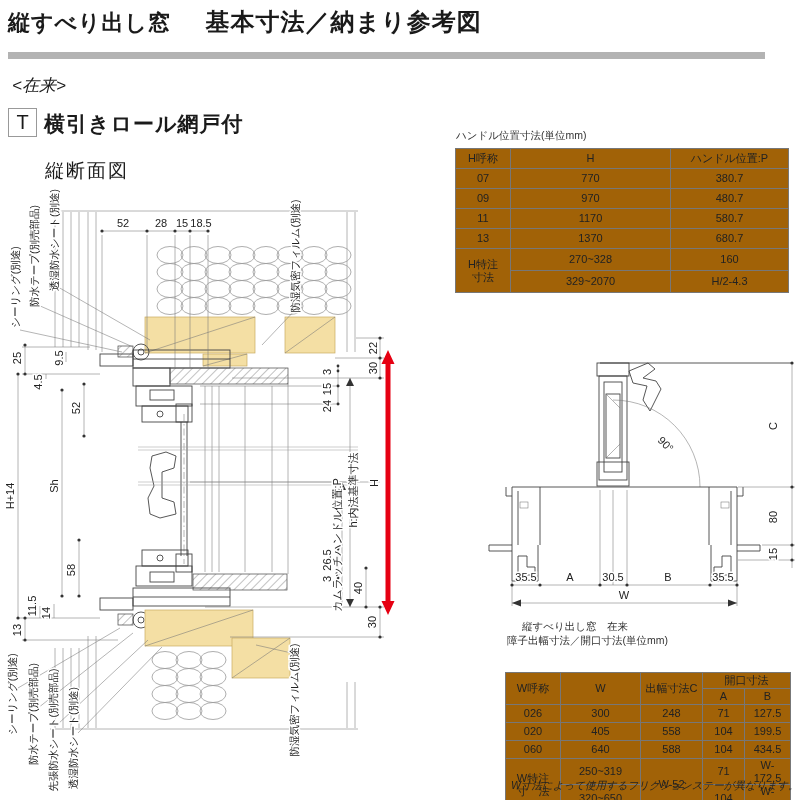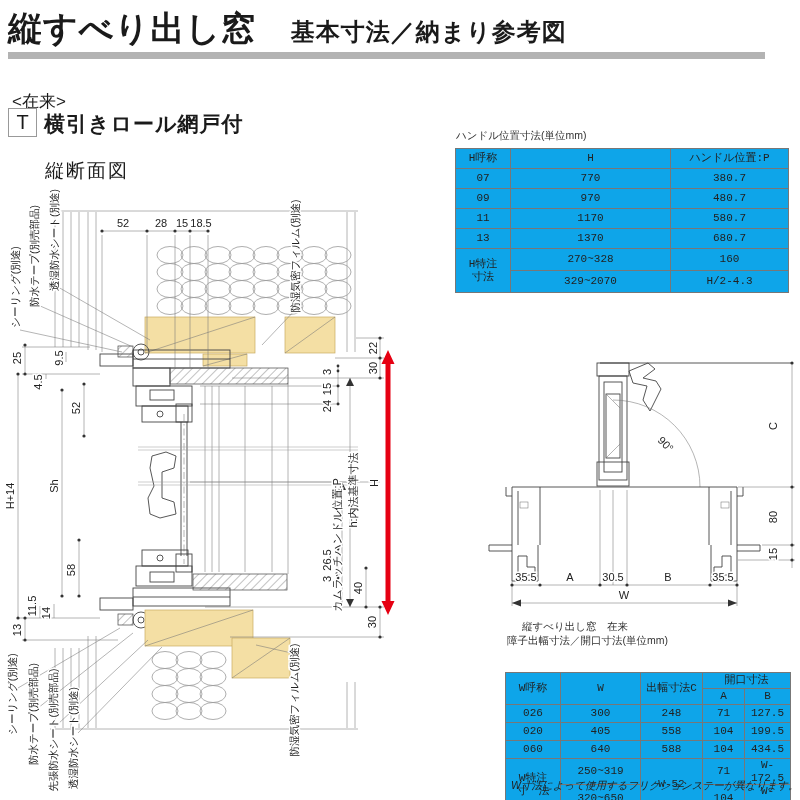--- a/index.html
+++ b/index.html
@@ -1,28 +1,28 @@
 <!DOCTYPE html>
 <html><head>
 <meta charset="utf-8">
 <style>
   html,body{margin:0;padding:0;}
   body{width:800px;height:800px;position:relative;background:#fff;
        font-family:"Liberation Sans","DejaVu Sans",sans-serif;color:#1a1a1a;overflow:hidden;}
   .abs{position:absolute;}
-  .main-title{font-size:34px;font-weight:bold;letter-spacing:1px;}
+  .main-title{font-size:22px;font-weight:bold;letter-spacing:1px;}
   .sub-title{font-size:24px;font-weight:bold;letter-spacing:1px;}
   .bar{background:#b3b3b3;height:7px;}
   .zairai{font-size:17px;}
   .tbox{width:27px;height:27px;border:1px solid #999;display:flex;align-items:center;justify-content:center;
         font-size:20px;background:#fff;}
   .tlabel{font-size:21px;font-weight:bold;letter-spacing:1px;}
   .sec-title{font-size:19px;letter-spacing:2px;}
   .small-title{font-size:10.5px;color:#333;}
-  table.tbl{border-collapse:collapse;background:#0ea5e9;table-layout:fixed;font-family:Liberation Mono, monospace;}
+  table.tbl{border-collapse:collapse;background:#a16207;table-layout:fixed;}
   table.tbl th,table.tbl td{border:1px solid #777;font-size:11px;font-weight:normal;
         text-align:center;padding:0 2px;color:#222;line-height:1.15;}
   .note{font-size:10.5px;color:#222;}
   svg text{font-family:"Liberation Sans","DejaVu Sans",sans-serif;fill:#222;}
   .dim{font-size:11px;}
   .lbl{font-size:10.5px;}
   .halo{paint-order:stroke;stroke:#fff;stroke-width:3px;}
   .ln{stroke:#444;stroke-width:0.9;fill:none;}
   .thin{stroke:#777;stroke-width:0.55;fill:none;}
   .coil{stroke:#999;stroke-width:0.8;fill:none;}
@@ -312,21 +312,21 @@
     </g>
   </g>
 </svg>
 
 <div class="abs" style="left:8px;top:6px;">
   <span class="main-title">縦すべり出し窓</span>
   <span class="sub-title" style="margin-left:30px;">基本寸法／納まり参考図</span>
 </div>
 <div class="abs bar" style="left:8px;top:52px;width:757px;"></div>
 
-<div class="abs zairai" style="left:12px;top:90px;">&lt;在来&gt;</div>
+<div class="abs zairai" style="left:12px;top:74px;font-style:italic;">&lt;在来&gt;</div>
 
 <div class="abs tbox" style="left:8px;top:108px;">T</div>
 <div class="abs tlabel" style="left:44px;top:110px;">横引きロール網戸付</div>
 
 <div class="abs sec-title" style="left:45px;top:158px;">縦断面図</div>
 
 <div class="abs small-title" style="left:456px;top:129px;">ハンドル位置寸法(単位mm)</div>
 <table class="tbl abs" style="left:455px;top:148px;width:333px;">
   <colgroup>
       <col style="width:55px">

